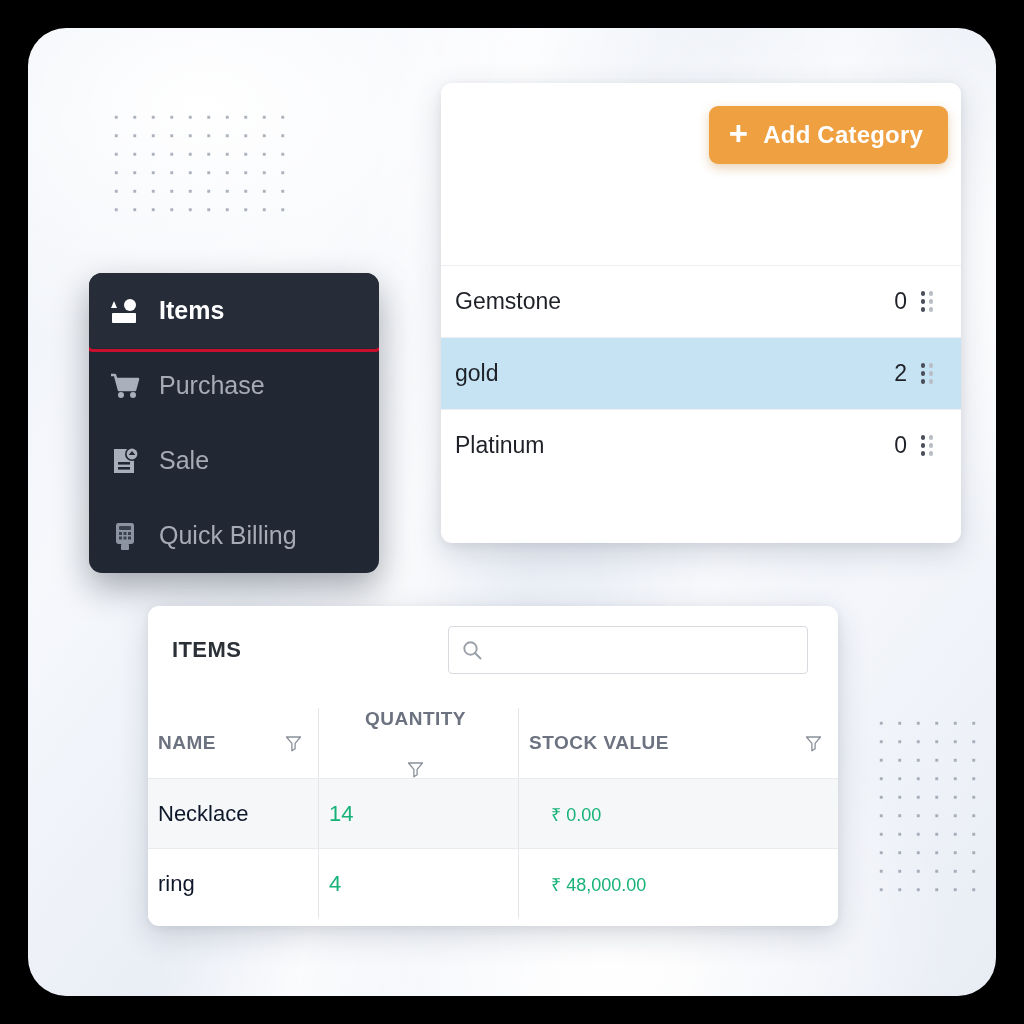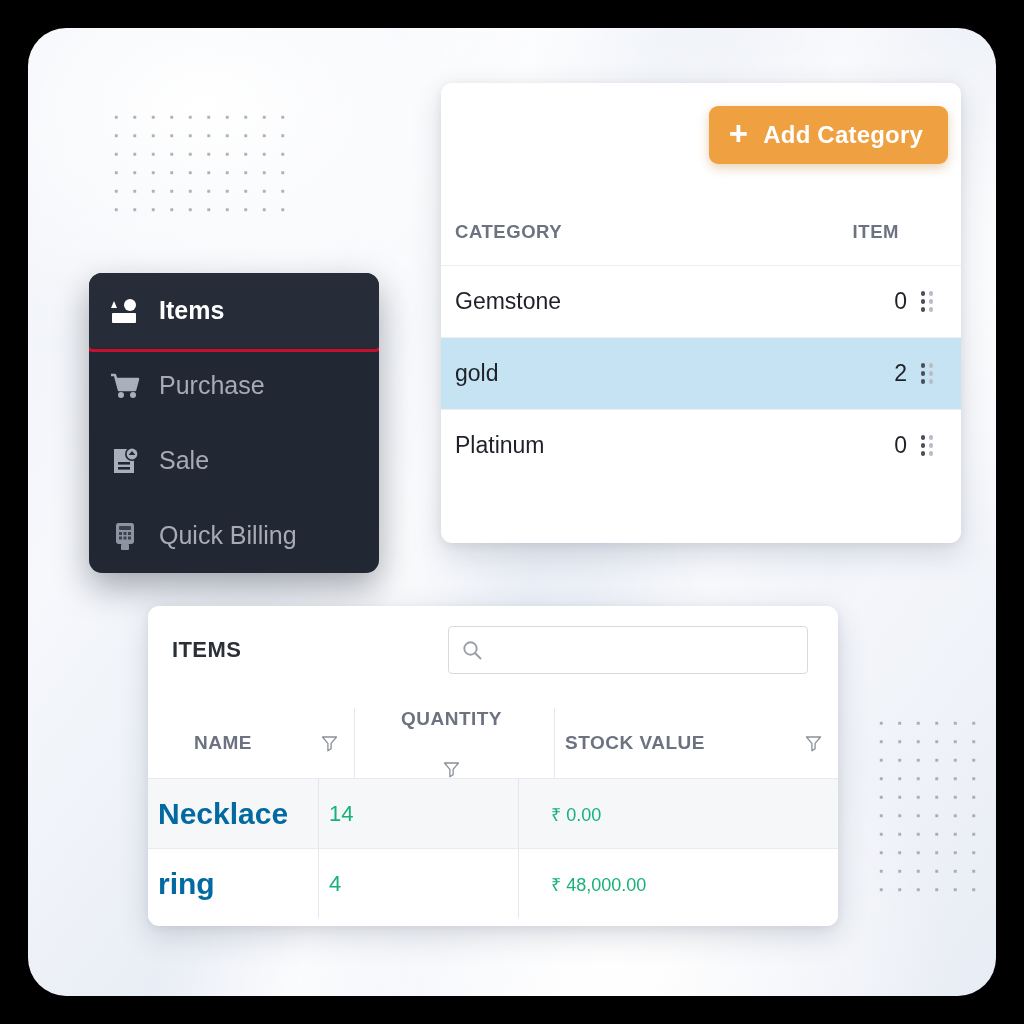--- a/index.html
+++ b/index.html
@@ -206,34 +206,34 @@
     font-size: 19px; font-weight: bold;
     color: #6c7280; letter-spacing: .5px;
   }
   #items-table-head .th {
     display: flex; align-items: center;
     justify-content: space-between;
     padding: 0 16px 0 10px;
     border-left: 1px solid #e4e6ea;
   }
   #items-table-head .th:first-child { border-left: none; padding-left: 10px; }
-  .th-name  { width: 170px; margin-left: 36px; }
+  .th-name  { width: 170px; }
   .th-qty   { width: 200px; flex-direction: column; }
   .th-stock { flex: 1 1 auto; }
 
   #items-rows { position: absolute; left: 0; right: 0; top: 172px; bottom: 0; }
   .item-row {
     height: 70px;
     display: flex; align-items: center;
     border-top: 1px solid #e9ebee;
     background: #ffffff;
   }
   .item-row.shade { background: #f6f7f9; }
   .item-row .cell { display: flex; align-items: center; padding: 0 10px; height: 100%; }
-  .item-row .cell-name  { width: 170px; font-size: 30px; color: #0369a1; font-weight: bold; }
+  .item-row .cell-name  { width: 170px; font-size: 22px; color: #0f172a; }
   .item-row .cell-qty   { width: 200px; font-size: 22px; color: #16b277; border-left: 1px solid #e4e6ea; }
   .item-row .cell-stock {
     flex: 1 1 auto; font-size: 18px; color: #16b277;
     border-left: 1px solid #e4e6ea;
     justify-content: flex-start; padding-right: 0;
   }
   .item-row .cell-stock span { transform: translateX(22px); white-space: nowrap; }
 
   svg { display: block; }
 </style>
@@ -245,24 +245,20 @@
   <div class="dotgrid" id="dotgrid-topleft"></div>
   <div class="dotgrid" id="dotgrid-bottomright"></div>
 
   <div class="card" id="category-card">
 
     <button id="add-category-button">
       <span id="plus-icon">+</span>
       <span>Add Category</span>
     </button>
 
-    <div id="category-head">
-      <div class="col-cat">CATEGORY</div>
-      <div class="col-item">ITEM</div>
-    </div>
 
     <div id="category-rows">
 
 
       <div class="cat-row">
         <div class="cat-name">Gemstone</div>
         <div class="cat-count">0</div>
         <div class="drag-handle">
           <span class="dots">
               <i></i>

